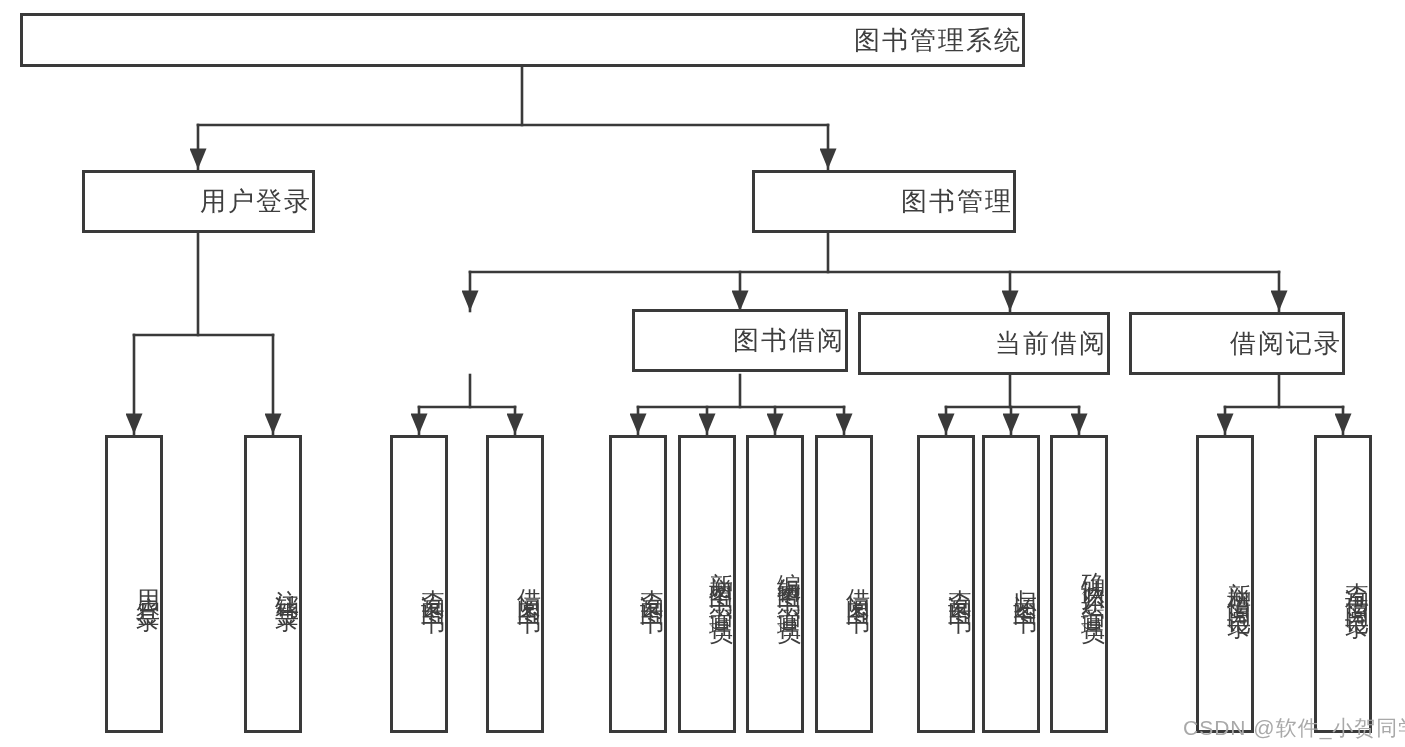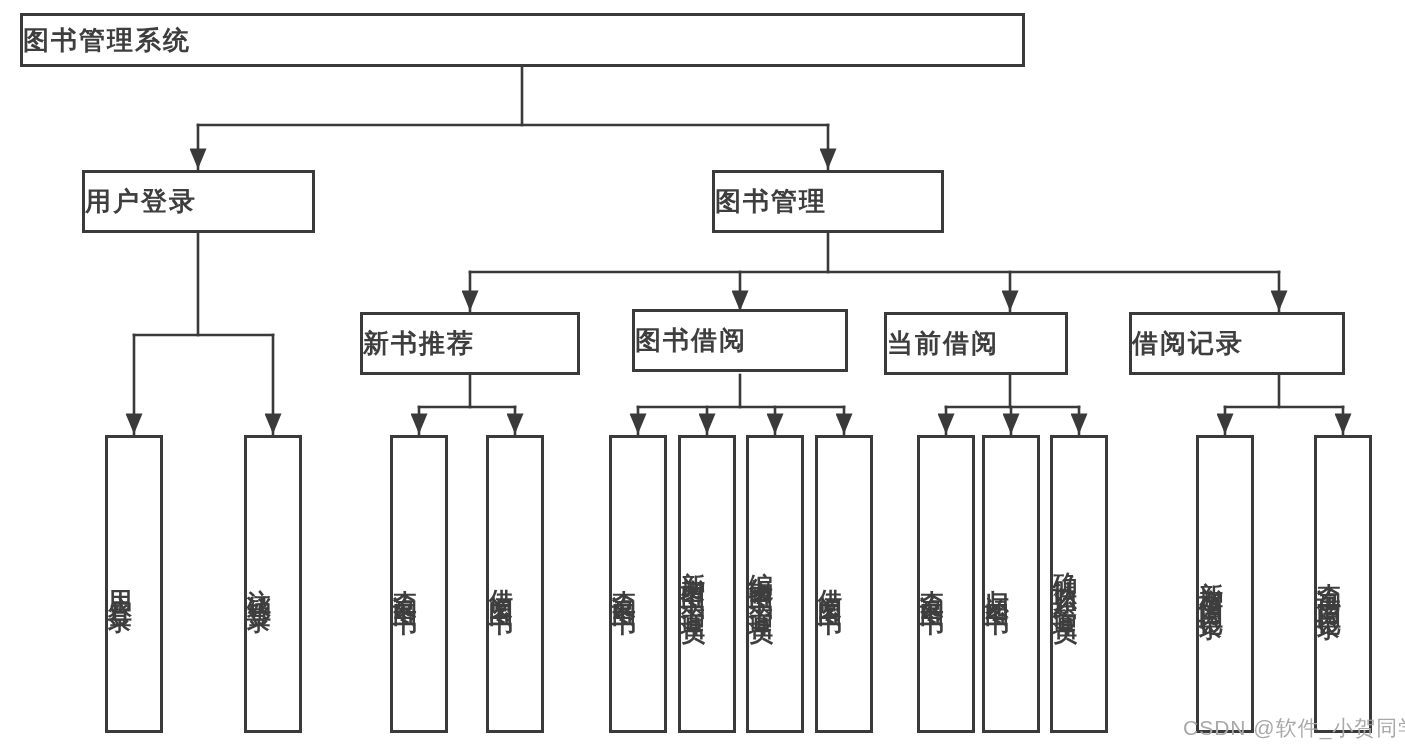--- a/index.html
+++ b/index.html
@@ -20,22 +20,21 @@
     stroke-linecap: square;
   }
   .wires .ah { fill: var(--line, #3a3a3a); stroke: none; }
   .box {
     position: absolute;
     background: var(--box_fill, #ffffff);
     border: 3px solid var(--line, #3a3a3a);
     box-sizing: border-box;
     display: flex;
     align-items: center;
-    justify-content: flex-start;
-    font-weight: bold;
+    justify-content: flex-end;
   }
   .box.h span {
     font-size: 26px;
     letter-spacing: 2px;
     white-space: nowrap;
   }
   .box.v span {
     writing-mode: vertical-rl;
     text-orientation: upright;
     font-size: 24px;
@@ -104,31 +103,28 @@
     </g>
   </svg>
 
   <div class="box h" style="left:20px; top:13px; width:1005px; height:54px">
     <span>图书管理系统</span>
   </div>
 
   <div class="box h" style="left:82px; top:170px; width:233px; height:63px">
     <span>用户登录</span>
   </div>
-  <div class="box h" style="left:712px; top:170px; width:232px; height:63px">
+  <div class="box h" style="left:752px; top:170px; width:264px; height:63px">
     <span>图书管理</span>
   </div>
 
-  <div class="box h" style="left:360px; top:312px; width:220px; height:63px">
-    <span>新书推荐</span>
-  </div>
   <div class="box h" style="left:632px; top:309px; width:216px; height:63px">
     <span>图书借阅</span>
   </div>
-  <div class="box h" style="left:884px; top:312px; width:184px; height:63px">
+  <div class="box h" style="left:858px; top:312px; width:252px; height:63px">
     <span>当前借阅</span>
   </div>
   <div class="box h" style="left:1129px; top:312px; width:216px; height:63px">
     <span>借阅记录</span>
   </div>
 
   <div class="box v" style="left:105px; top:435px; width:58px; height:298px">
     <span>用户登录</span>
   </div>
   <div class="box v" style="left:244px; top:435px; width:58px; height:298px">

